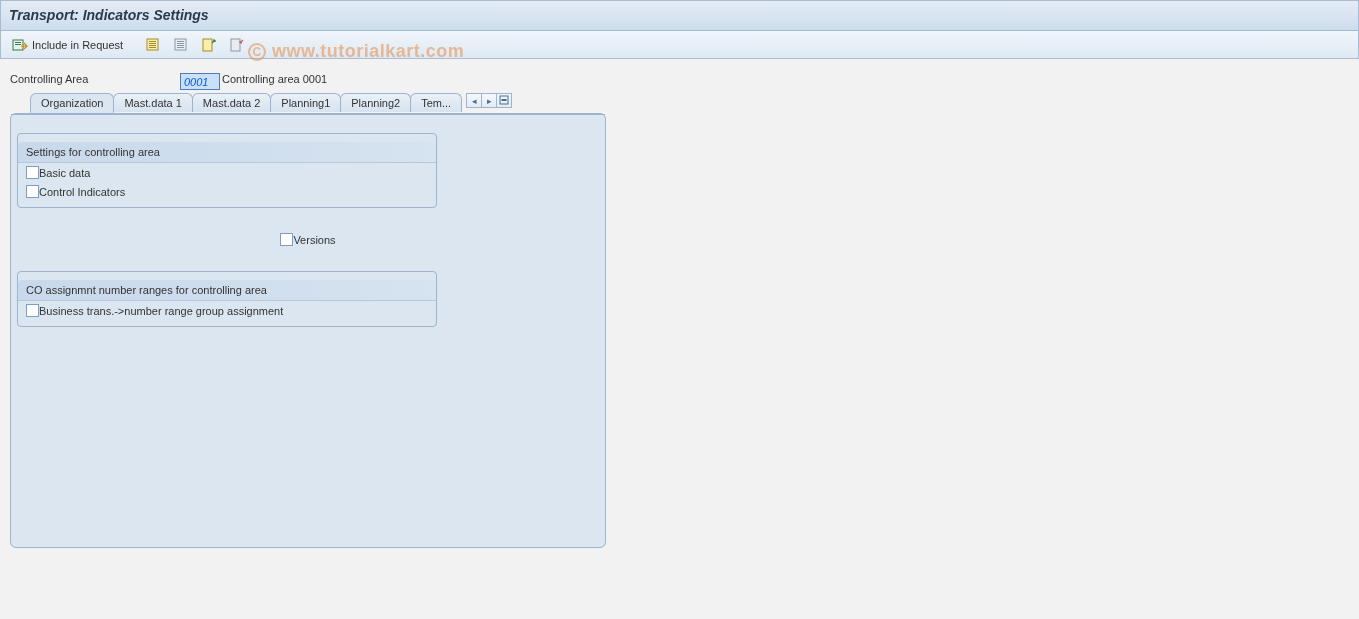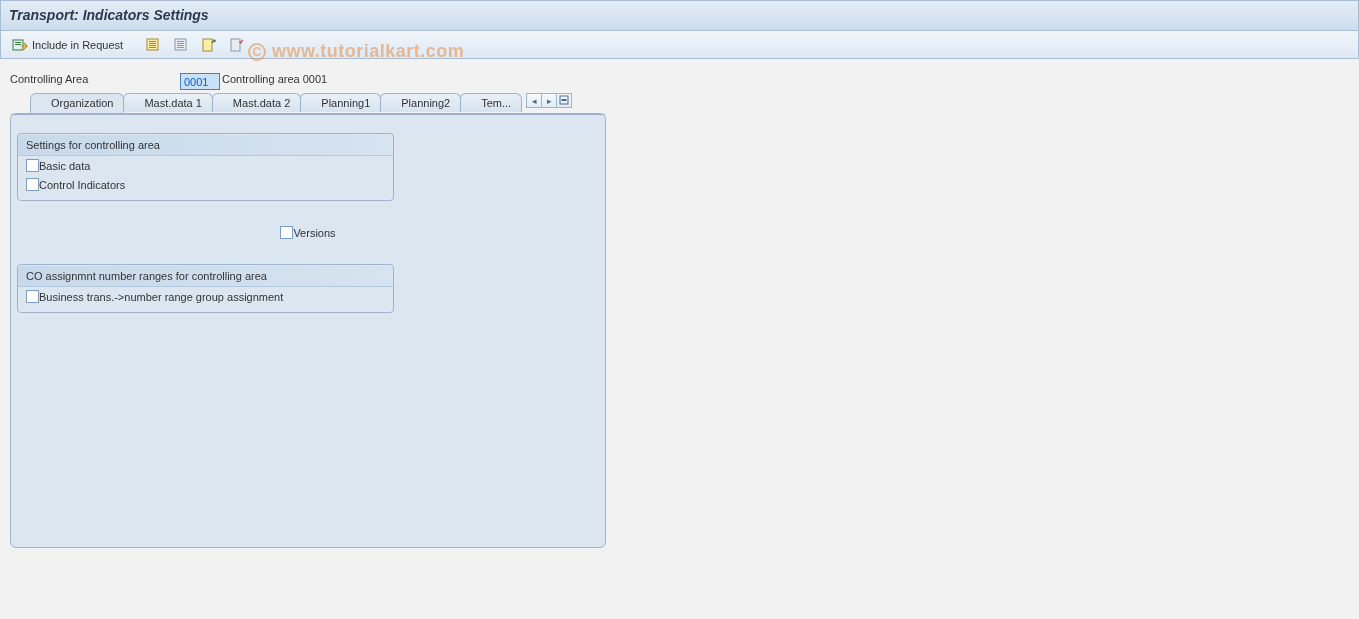--- a/index.html
+++ b/index.html
@@ -68,20 +68,21 @@
     .field-input {
       width: 40px;
       height: 17px;
       border: 1px solid #7a9ec7;
       background: #fff;
       color: #0a5bd3;
       font-size: 11px;
       font-family: inherit;
       padding: 0 3px;
       text-align: left;
+      font-style: italic;
     }
     .field-input.highlight {
       background: #c9e0f7;
       border: 1px solid #4d7fbd;
     }
     .field-desc {
       color: #333;
       padding-left: 2px;
     }
     .tab-container {
@@ -96,21 +97,21 @@
     .tab-strip {
       display: flex;
       align-items: flex-end;
       height: 23px;
       position: relative;
       top: -1px;
       padding-left: 20px;
       background: transparent;
     }
     .tab {
-      padding: 3px 10px 3px 20px;
+      padding: 3px 10px 3px 10px;
       background: linear-gradient(to bottom, #e9f0f8, #d7e3ef);
       border: 1px solid #9cb4cf;
       border-bottom: none;
       border-top-left-radius: 6px;
       border-top-right-radius: 6px;
       margin-right: -1px;
       cursor: pointer;
       font-size: 11px;
       color: #333;
       position: relative;
@@ -144,22 +145,22 @@
     .tab-body {
       border-top: 1px solid #9cb4cf;
       padding: 18px 6px 6px 6px;
       height: calc(100% - 22px);
     }
     .group-box {
       border: 1px solid #9cb4cf;
       border-radius: 4px;
       background: #dbe6f1;
       margin-bottom: 22px;
-      padding: 1px 0 6px 0;
-      width: 377px;
+      padding: 8px 0 6px 0;
+      width: 420px;
     }
     .group-box-title {
       background: linear-gradient(to right,#c8d9eb 0%, #d6e3f0 100%);
       border-bottom: 1px solid #b4c8de;
       padding: 4px 8px;
       font-size: 11px;
       color: #333;
       border-top-left-radius: 4px;
       border-top-right-radius: 4px;
     }

